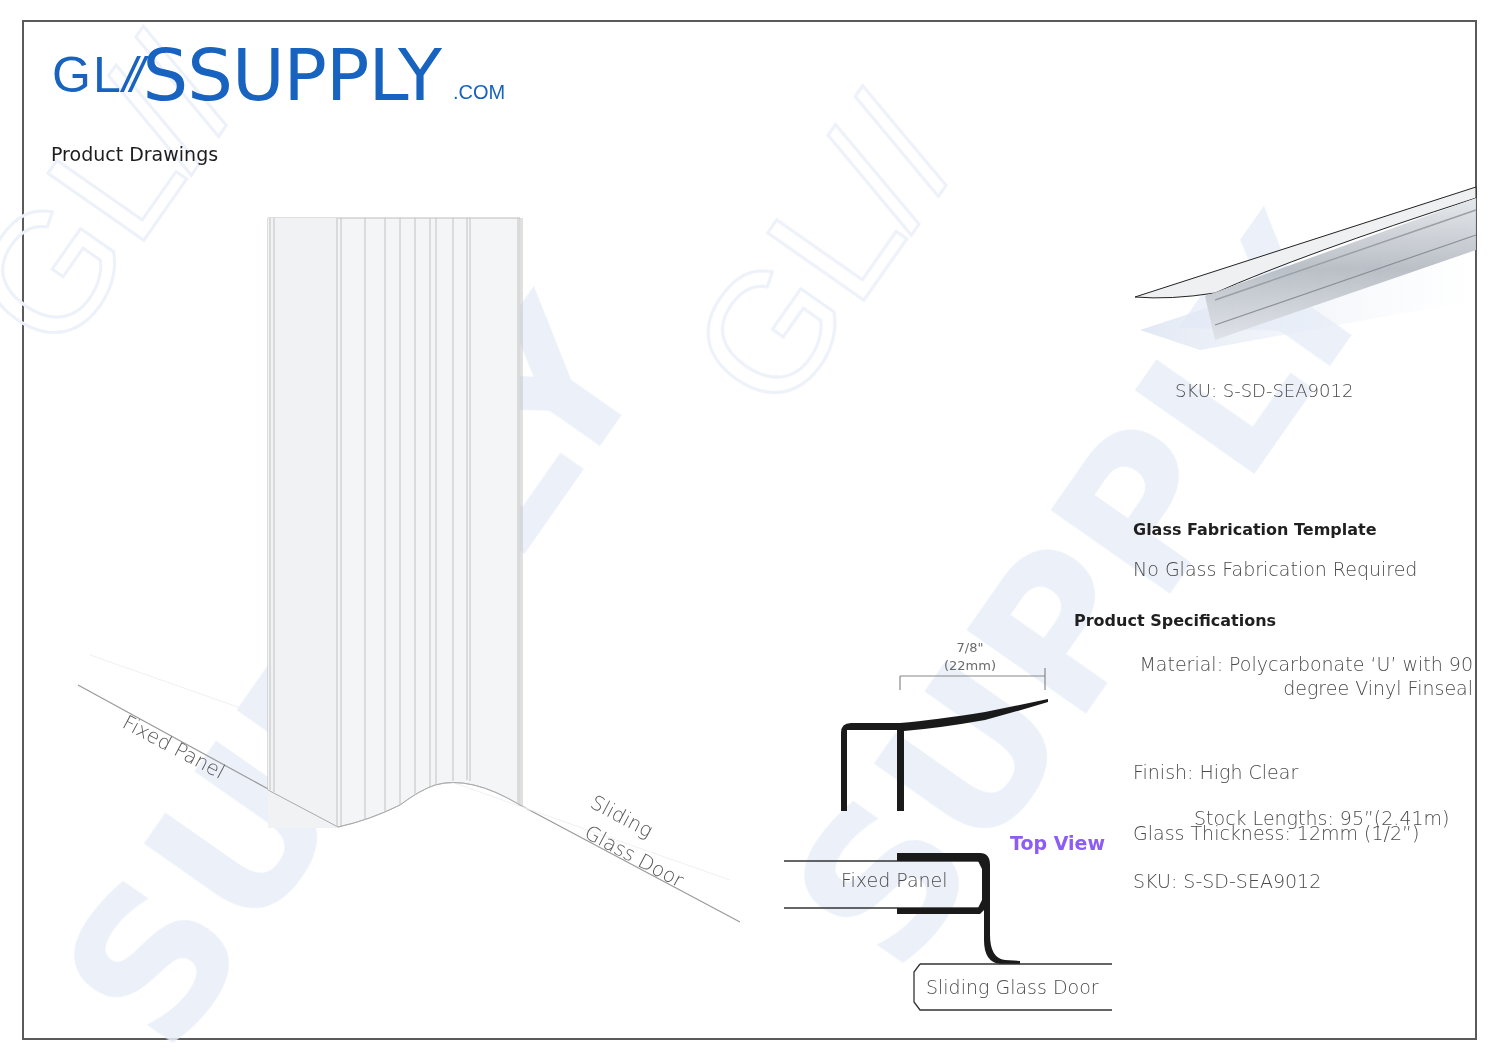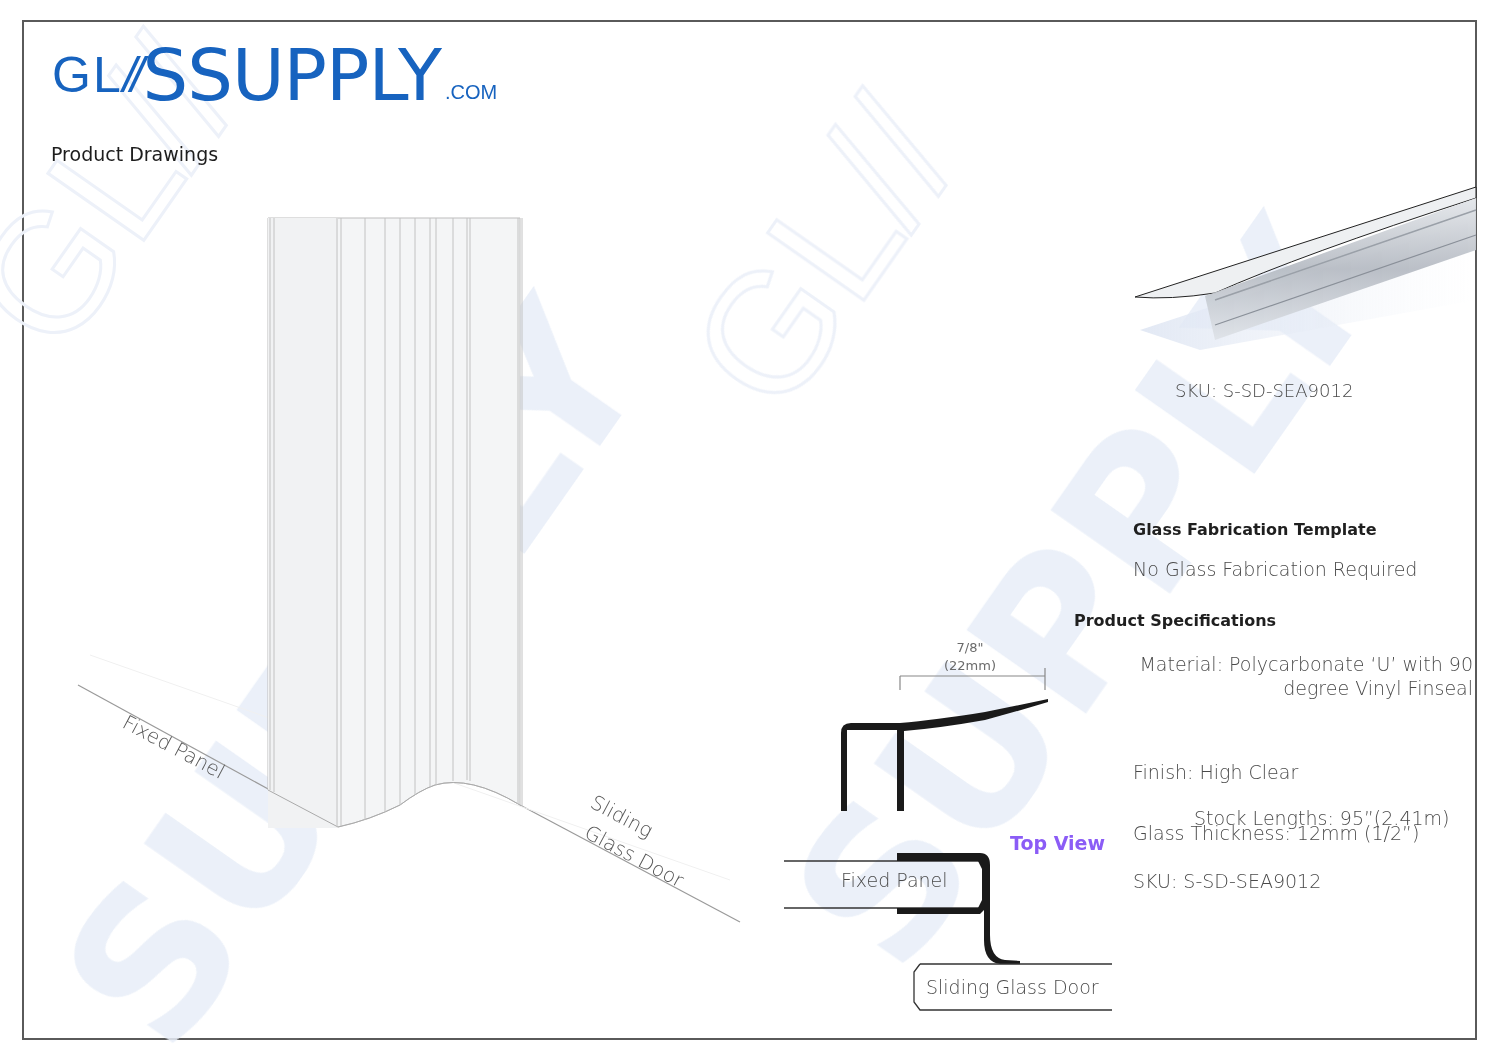--- a/index.html
+++ b/index.html
@@ -2,21 +2,21 @@
 <html><head>
 <meta charset="utf-8">
 <style>
   html, body { margin: 0; padding: 0; background: #ffffff; }
   body { width: 1500px; height: 1061px; position: relative; overflow: hidden; font-family: "DejaVu Sans", "Liberation Sans", sans-serif; }
   .frame { position: absolute; left: 22px; top: 20px; width: 1455px; height: 1020px; border: 2px solid #5a5a5a; box-sizing: border-box; background: #ffffff; overflow: hidden; }
   .watermark { position: absolute; left: 0; top: 0; width: 1500px; height: 1061px; pointer-events: none; }
   .logo { position: absolute; left: 52px; top: 44px; height: 62px; display: flex; align-items: flex-end; }
   .logo .light { font-family: "Liberation Sans", sans-serif; font-weight: 300; font-size: 50px; color: #1763bf; letter-spacing: 2px; line-height: 62px; -webkit-text-stroke: 0; }
   .logo .bold { font-family: "DejaVu Sans", sans-serif; font-weight: 400; font-size: 72px; color: #1763bf; line-height: 62px; letter-spacing: -1px; }
-  .logo .com { font-family: "Liberation Sans", sans-serif; font-size: 20px; color: #1763bf; margin-left: 4px; margin-bottom: 2px; }
+  .logo .com { font-family: "Liberation Sans", sans-serif; font-size: 20px; color: #1763bf; margin-left: 12px; margin-bottom: 2px; }
   .section-title { position: absolute; left: 51px; top: 143px; font-size: 19px; color: #1d1d1d; font-weight: 500; }
   .abs { position: absolute; }
   .spec-heading { font-family: "DejaVu Sans", sans-serif; font-weight: 600; font-size: 16px; color: #1f1f1f; }
   .spec-text { font-family: "DejaVu Sans", sans-serif; font-weight: 300; font-size: 19px; color: #4a4a4a; line-height: 24px; }
   .sku-caption { font-family: "DejaVu Sans", sans-serif; font-weight: 300; font-size: 18px; color: #4a4a4a; }
   .dim-label { font-size: 13px; color: #6a6a6a; text-align: center; line-height: 18px; }
   .topview-title { font-size: 19px; font-weight: 600; color: #8b5cf6; }
   .tv-label { font-size: 19px; color: #4a4a4a; font-weight: 300; }
   svg { position: absolute; overflow: visible; }
 </style>

